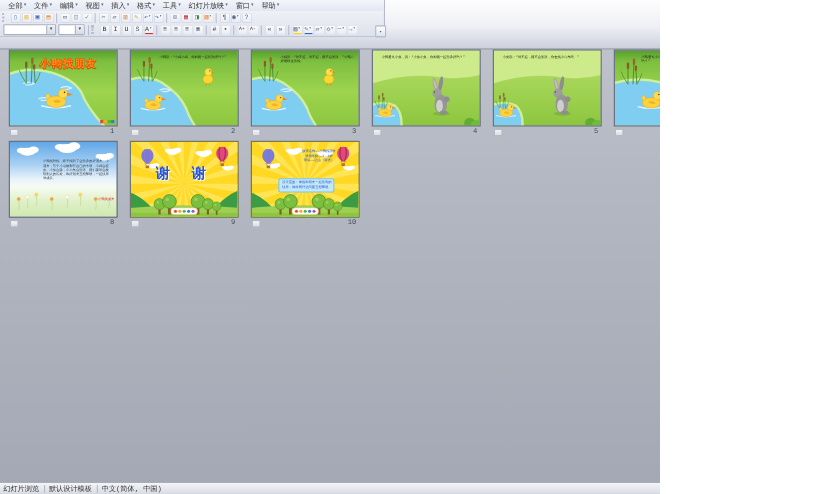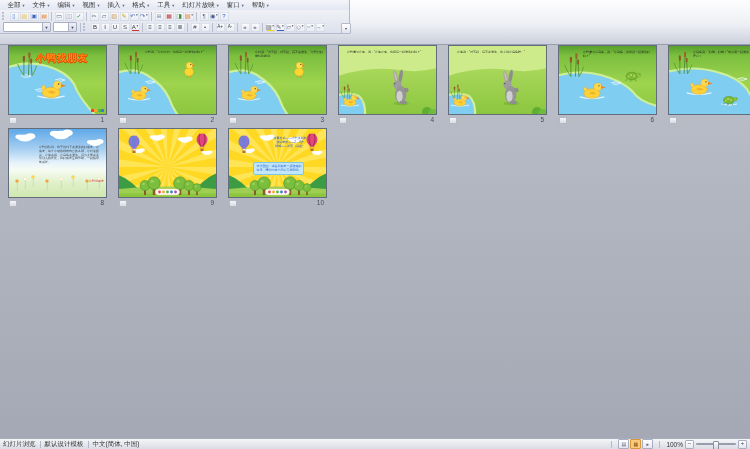--- a/index.html
+++ b/index.html
@@ -1,17 +1,17 @@
 <!DOCTYPE html>
 <html><head>
 <meta charset="utf-8">
 <style>
   html,body{margin:0;padding:0;}
-  #app{position:relative;width:750px;height:449px;overflow:hidden;
-       font-family:Liberation Sans, sans-serif;
+  #app{position:relative;width:600px;height:449px;overflow:hidden;
+       font-family:Liberation Mono, monospace;
        background:linear-gradient(180deg,#c3c6cf 0%,#b4b8c2 35%,#a4a8b4 100%);}
   
   #topstrip{position:absolute;top:0;left:0;width:750px;height:44px;
             background:linear-gradient(180deg,#fdfdfe 0%,#eef0f5 55%,#ccd0dc 100%);
             border-bottom:1px solid #989eac;}
   #tbpanel{position:absolute;top:0;left:0;width:349px;height:33px;
            background:linear-gradient(180deg,#f7f8fb,#dde1ec);
            border-right:1px solid #b4bac9;border-bottom:1px solid #b4bac9;
            border-radius:0 0 6px 0;}
   #menubar{position:absolute;top:0;left:0;width:100%;height:10px;display:flex;align-items:center;
@@ -680,20 +680,21 @@
               <path d="M-2.5,6.5 L-1.2,8.5 M2.5,6.5 L1.2,8.5" stroke="#8a5a2b" stroke-width=".4"></path>
               <rect x="-1.6" y="8.5" width="3.2" height="2.4" rx=".5" fill="#b5762a"></rect>
             </g>
             <g transform="translate(83 11)">
               <path d="M0,-6.5 C4.2,-6.5 5.5,-2.5 5.5,-0.5 C5.5,2.8 2.8,5.8 0,7 C-2.8,5.8 -5.5,2.8 -5.5,-0.5 C-5.5,-2.5 -4.2,-6.5 0,-6.5 Z" fill="#e0487e"></path>
               <path d="M-2,-6.2 C-3.4,-3.5 -3.4,3.5 -0.8,6.7 M2,-6.2 C3.4,-3.5 3.4,3.5 0.8,6.7" stroke="#b03058" stroke-width="1.3" fill="none"></path>
               <path d="M-2.5,6.5 L-1.2,8.5 M2.5,6.5 L1.2,8.5" stroke="#8a5a2b" stroke-width=".4"></path>
               <rect x="-1.6" y="8.5" width="3.2" height="2.4" rx=".5" fill="#b5762a"></rect>
             </g>
           </svg>
+          <div class="t-thanks">谢 谢</div>
         </div>
         <div class="meta">
           <span class="trans"></span>
           <span class="num">9</span>
         </div>
       </div>
       <div class="sw" style="left: 228px; top: 128px;">
         <div class="thumb" style="background: rgb(255, 216, 36);">
           <svg width="97" height="68" viewBox="0 0 97 68">
             <g>

